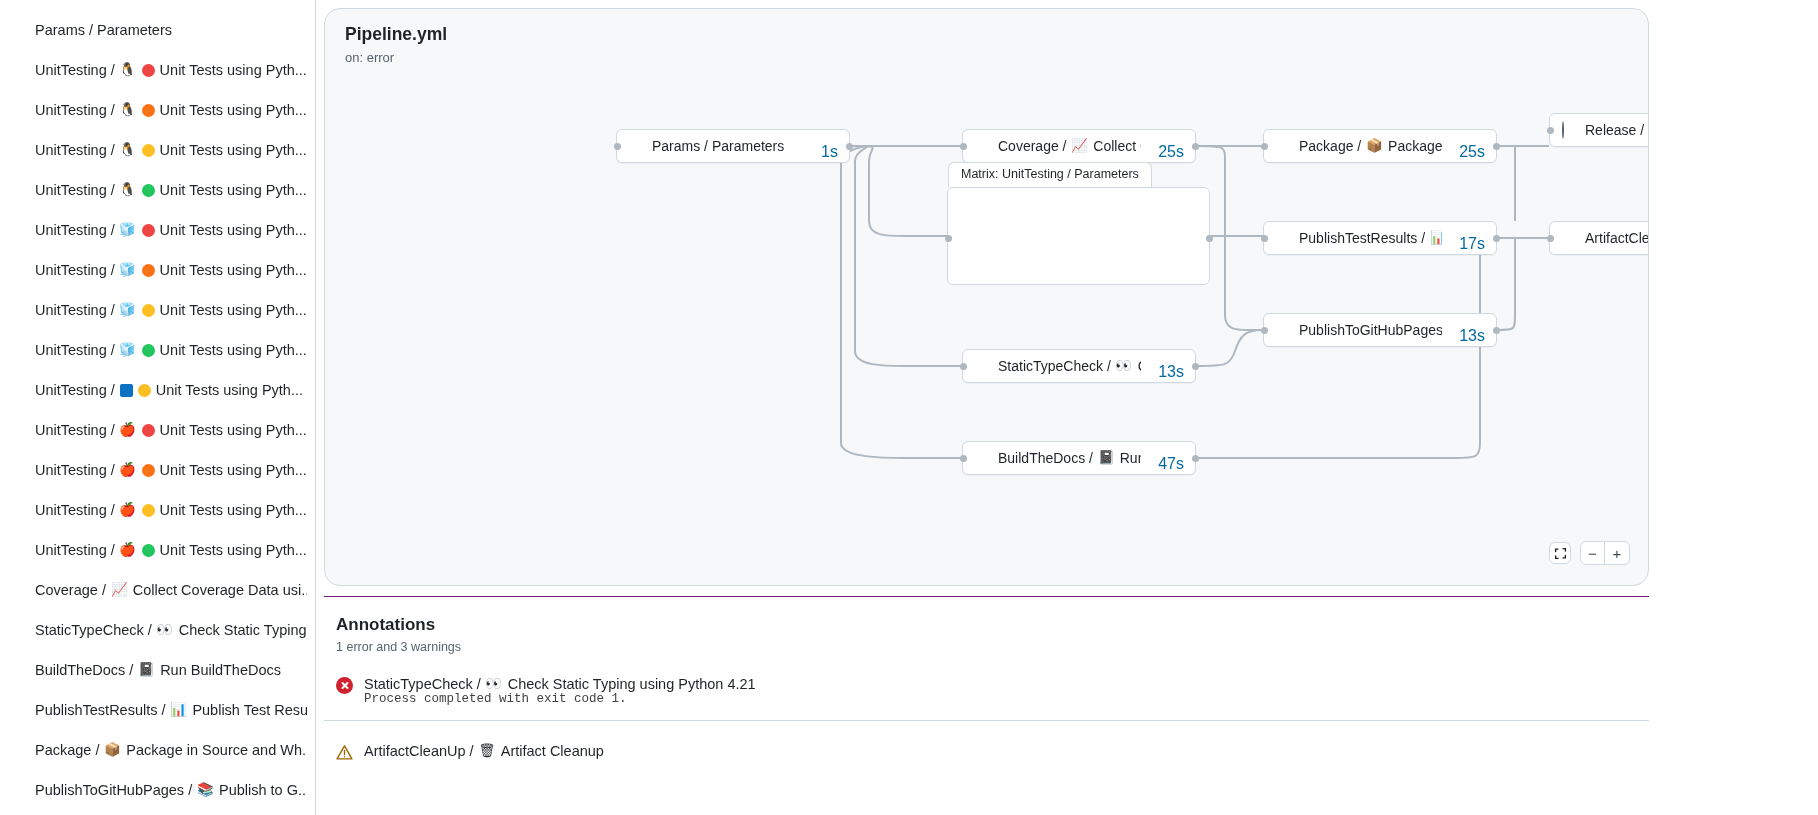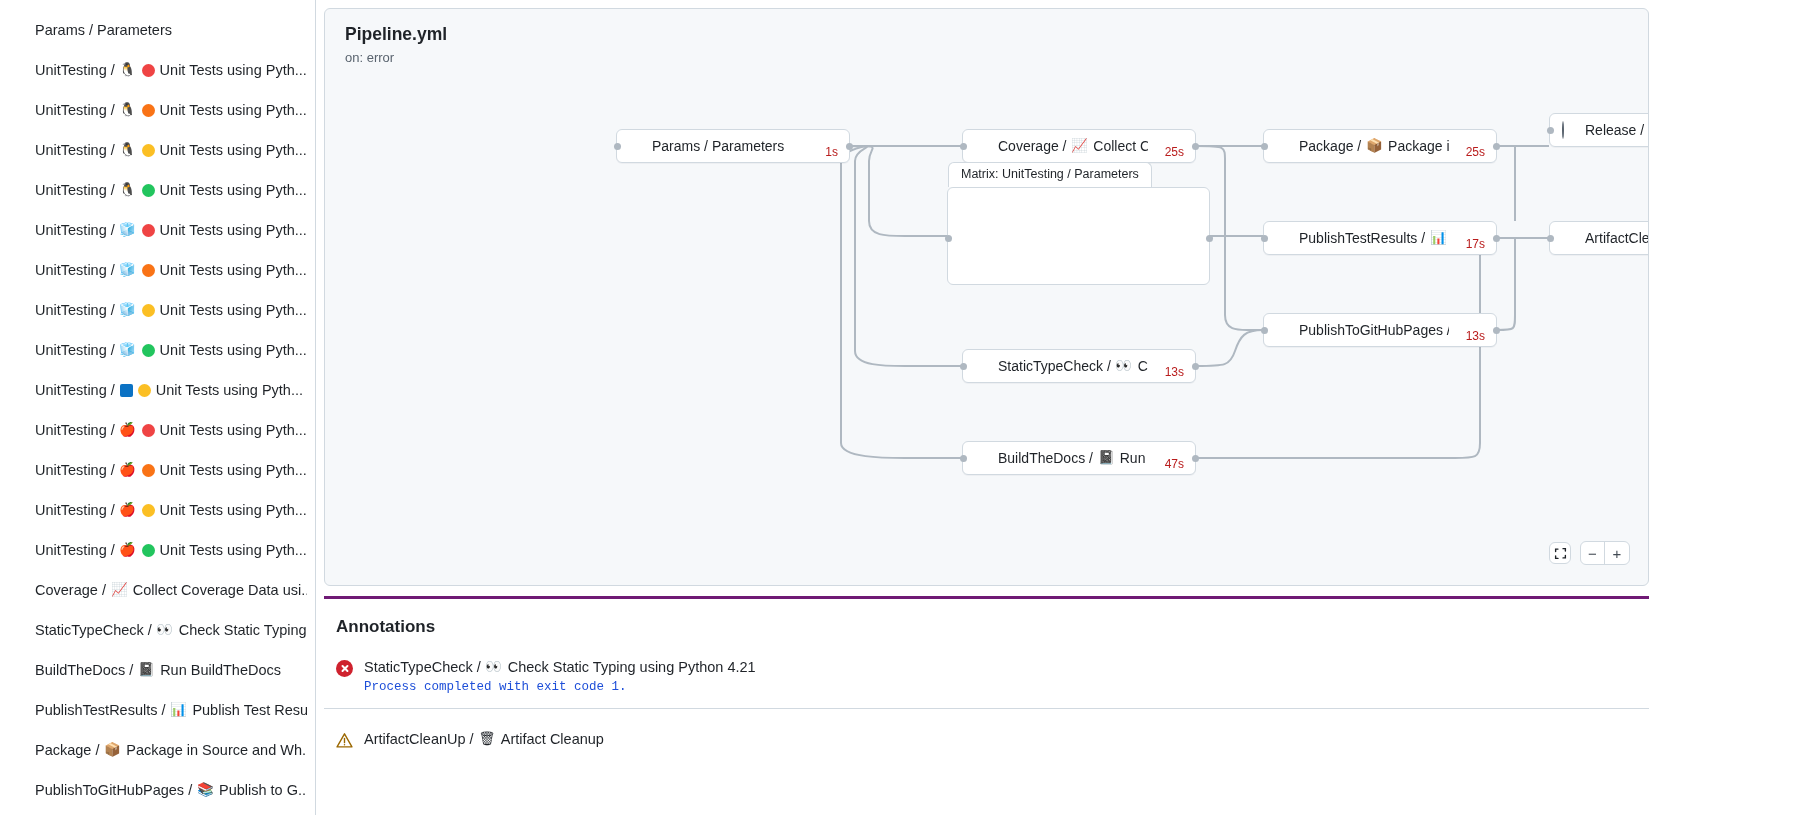--- a/index.html
+++ b/index.html
@@ -67,21 +67,21 @@
   
   .dot { width: 13px; height: 13px; border-radius: 50%; display: inline-block; flex: 0 0 auto; }
   .sq  { width: 13px; height: 13px; border-radius: 2px; display: inline-block; flex: 0 0 auto; }
 
   
   .main { flex: 1 1 auto; display: flex; flex-direction: column; min-width: 0; background:#ffffff; }
 
   .graph-panel {
     margin: 8px 10px 0 8px;
     border: 1px solid #d1d9e0;
-    border-radius: 6px;
+    border-radius: 16px;
     background: #f6f8fa;
     height: 578px;
     position: relative;
     overflow: hidden;
   }
   .graph-title {
     position: absolute; left: 20px; top: 15px;
     font-size: 17.5px; font-weight: bold; color: #1f2328;
   }
   .graph-sub {
@@ -105,21 +105,21 @@
     white-space: nowrap;
     cursor: pointer;
     box-shadow: 0 1px 0 rgba(31,35,40,0.04);
   }
   .node .ntext {
     overflow: hidden; text-overflow: ellipsis; white-space: nowrap;
     display: flex; align-items: center; gap: 5px;
   }
   .node .dur {
     margin-left: auto; padding-left: 10px;
-    font-size: 12px; color: #b91c1c; flex: 0 0 auto; margin-top: 12px;
+    font-size: 16px; color: #0369a1; flex: 0 0 auto; margin-top: 12px;
   }
   .port {
     position: absolute; width: 7px; height: 7px; border-radius: 50%;
     background: #afb8c1; top: 50%; margin-top: -3.5px;
   }
   .port.l { left: -3.5px; }
   .port.r { right: -3.5px; }
 
   .matrix-group {
     position: absolute;
@@ -157,34 +157,33 @@
   .zgroup { display: flex; border: 1px solid #d1d9e0; border-radius: 6px; background: #fff; overflow: hidden; }
   .zgroup div {
     width: 24px; height: 22px; display: flex; align-items: center; justify-content: center;
     font-size: 15px; color: #424a53; cursor: pointer;
   }
   .zgroup div:first-child { border-right: 1px solid #d1d9e0; }
 
   
   .ann-panel {
     margin: 10px 10px 0 8px;
-    border-top: 3px solid #701a75;
+    border-top: 1px solid #701a75;
     padding: 18px 0 0 0;
     flex: 1 1 auto;
     overflow: hidden;
   }
   .ann-title { font-size: 17px; font-weight: bold; padding: 0 0 0 12px; }
   .ann-sub { font-size: 12.5px; color: #59636e; padding: 5px 0 0 12px; }
   .ann-item { padding: 22px 12px 14px 12px; display: flex; gap: 11px; align-items: flex-start; }
   .ann-item + .ann-item { border-top: 1px solid #d1d9e0; }
   .ann-head { font-size: 14.5px; display: flex; align-items: center; gap: 5px; }
   .ann-msg {
-    margin-top: 5px;
     font-family: "Liberation Mono", monospace;
-    font-size: 12.5px; color: #1d4ed8;
+    font-size: 12.5px; color: #404040;
   }
   .ic-error {
     width: 17px; height: 17px; border-radius: 50%; background: #cf222e;
     flex: 0 0 auto; position: relative; margin-top: 1px;
   }
   .ic-error::before, .ic-error::after {
     content:""; position:absolute; left:7.6px; top:4px; width:1.9px; height:9px;
     background:#fff; border-radius:1px;
   }
   .ic-error::before { transform: rotate(45deg); }
@@ -524,20 +523,21 @@
         </div>
         <div class="zgroup">
           <div>−</div>
           <div>+</div>
         </div>
       </div>
     </div>
 
     <div class="ann-panel">
       <div class="ann-title">Annotations</div>
+      <div class="ann-sub">1 error and 3 warnings</div>
       <div id="ann-list">
           <div class="ann-item">
             <span class="ic-error"></span>
             <div>
               <div class="ann-head">
                 <span>StaticTypeCheck / </span>
                 <span class="emoji">👀</span>
                 <span>Check Static Typing using Python 4.21</span>
               </div>
               <div class="ann-msg">Process completed with exit code 1.</div>

